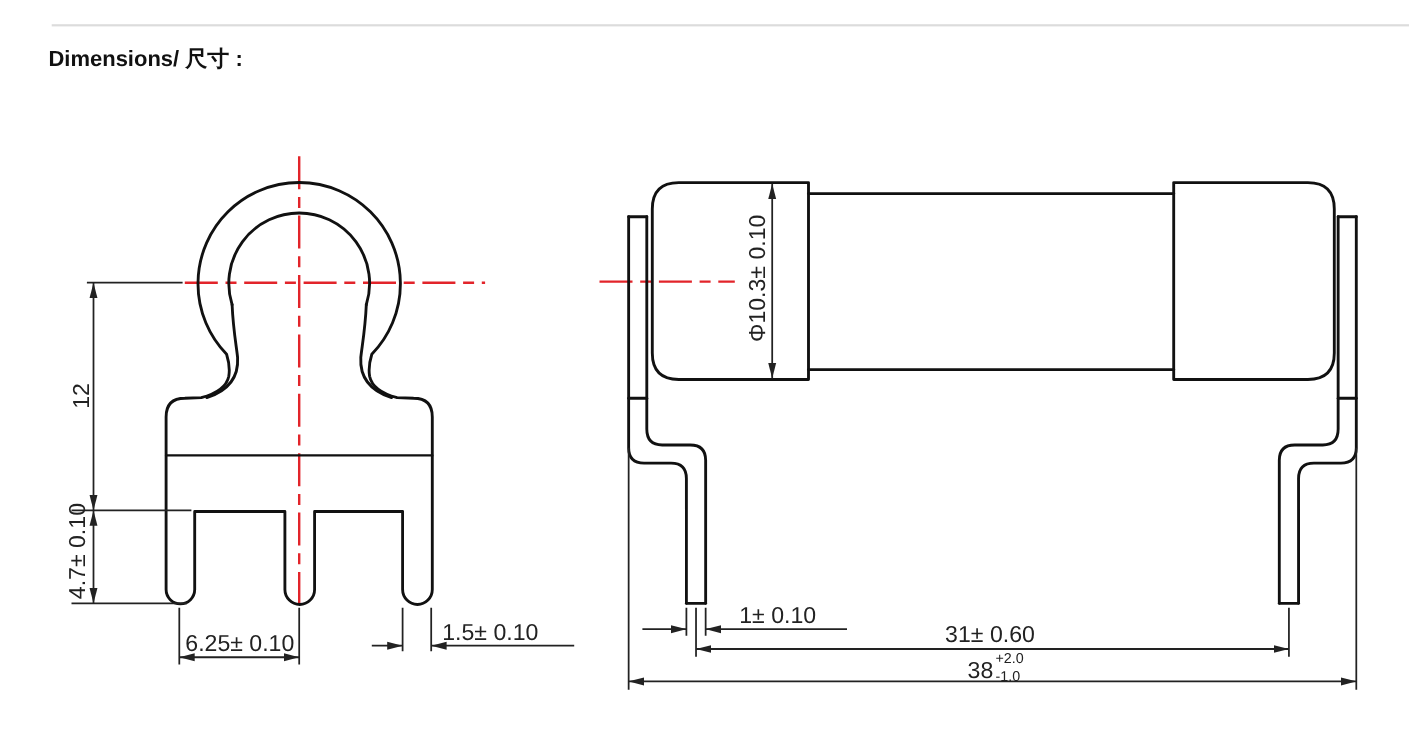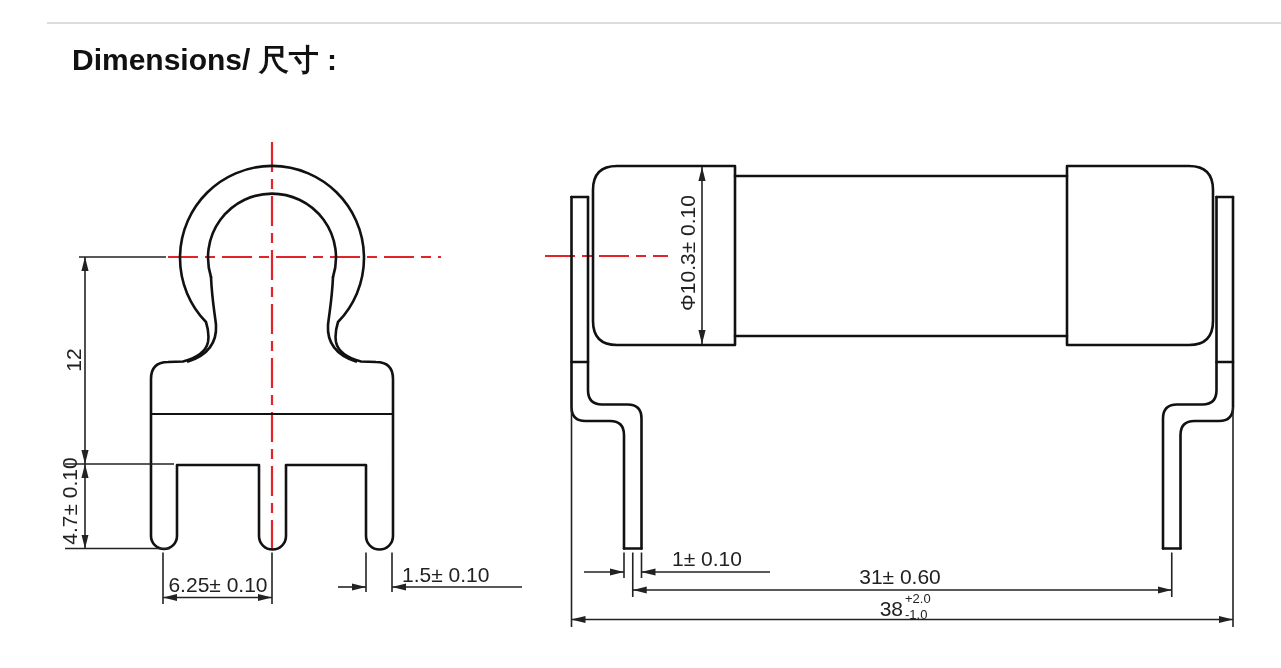--- a/index.html
+++ b/index.html
@@ -8,22 +8,22 @@
     width:1281px;height:668px;
     background:#ffffff;
     font-family:"Liberation Sans", sans-serif;
     overflow:hidden;
   }
   .top-divider{
     position:absolute;left:47px;top:22px;right:0;height:2px;
     background:#dcdcdc;
   }
   .page-title{
-    position:absolute;left:72px;top:40px;
-    font-size:30px;font-weight:bold;color:#111111;
+    position:absolute;left:44px;top:40px;
+    font-size:20px;font-weight:bold;color:#111111;
     letter-spacing:0px;
   }
   .unit-label{
     position:absolute;right:70px;top:52px;
     font-size:21px;color:#3a3a3a;
   }
   svg.drawing{position:absolute;left:0;top:0;}
   svg.drawing text{
     font-family:"Liberation Sans", sans-serif;
     fill:#222222;

